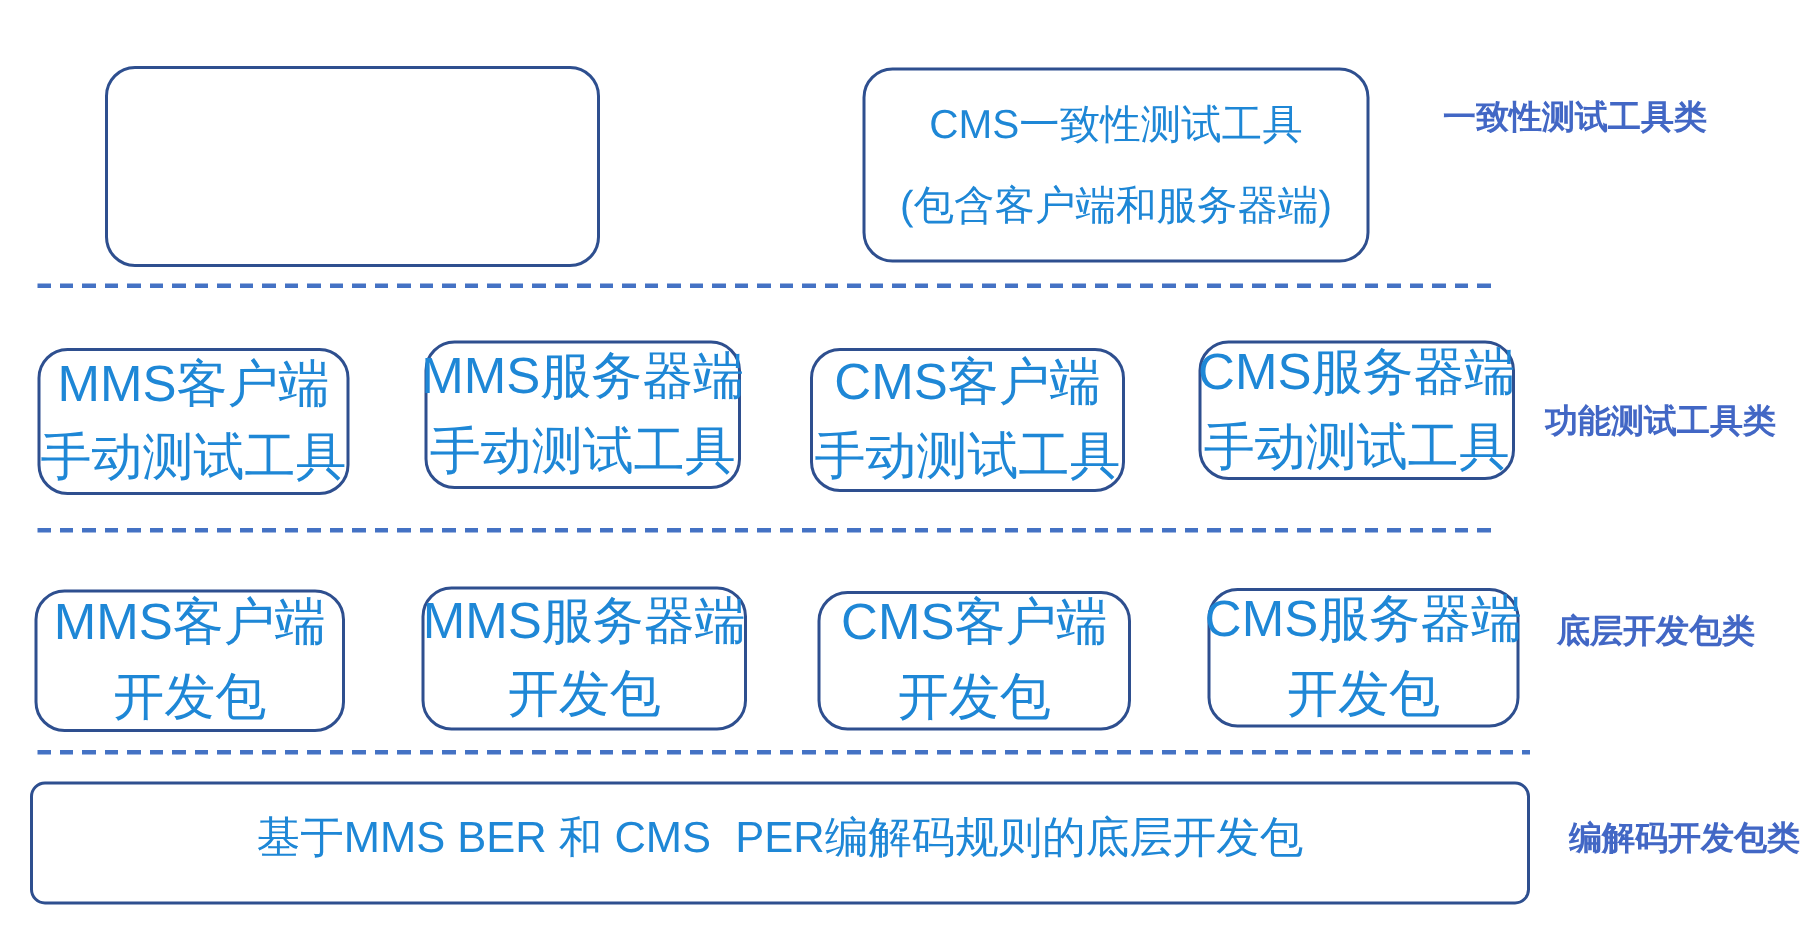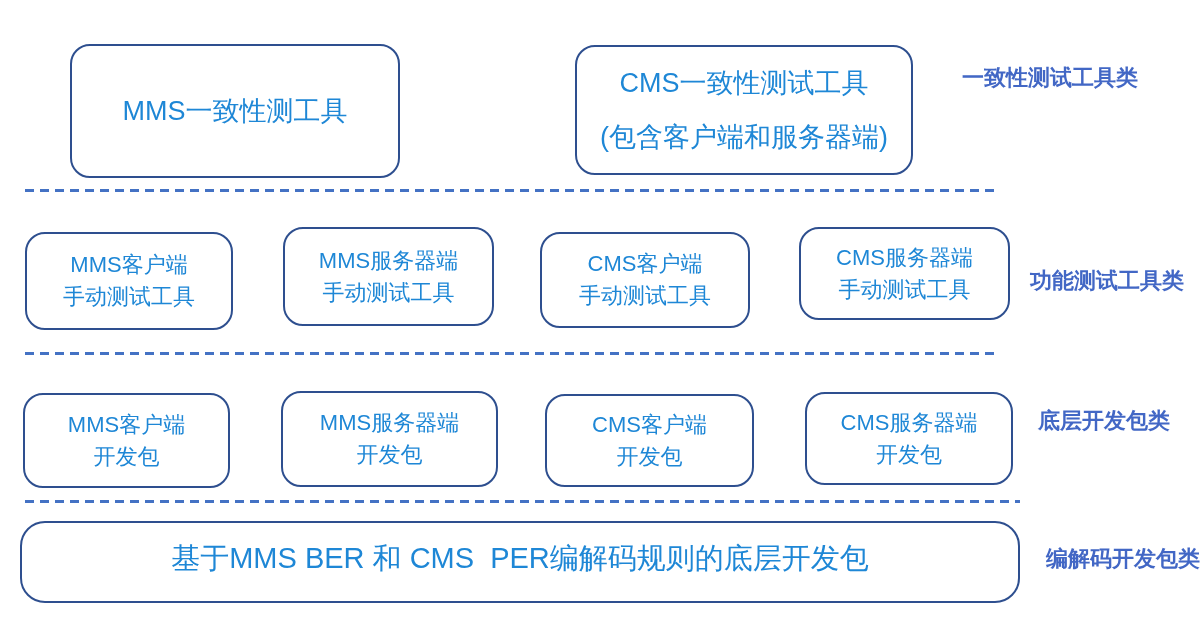--- a/index.html
+++ b/index.html
@@ -32,26 +32,26 @@
     white-space: pre;
     color: #1E87D6;
   }
   
   .node.big {
     justify-content: space-evenly;
     font-size: 27px;
   }
   
   .node.small {
-    font-size: 22px;
+    font-size: 34px;
     line-height: 1.45;
   }
   
   .node.wide {
-    border-radius: 25px;
+    border-radius: 10px;
     border-width: 2.5px;
     justify-content: flex-start;
     padding-top: 16px;
     font-size: 29px;
   }
   .side-label {
     position: absolute;
     color: #4267C5;
     font-weight: bold;
     font-size: 22px;
@@ -62,21 +62,20 @@
     height: 3px;
     background: repeating-linear-gradient(90deg, #4472C4 0 9px, transparent 9px 15px);
   }
 </style>
 </head>
 <body>
 
 <div id="stage">
 
   <div class="node big" style="left:70px; top:44px; width:330px; height:134px;">
-    <span class="line">MMS一致性测工具</span>
   </div>
   <div class="node big" style="left:575px; top:45px; width:338px; height:130px;text-align:center;">
     <span class="line">CMS一致性测试工具</span>
     <span class="line">(包含客户端和服务器端)</span>
   </div>
   <div class="side-label" style="left:962px; top:63px;">一致性测试工具类</div>
 
   <div class="dash-line" style="left:25px; top:189px; width:973px;"></div>
 
   <div class="node small" style="left:25px; top:232px; width:208px; height:98px;">

